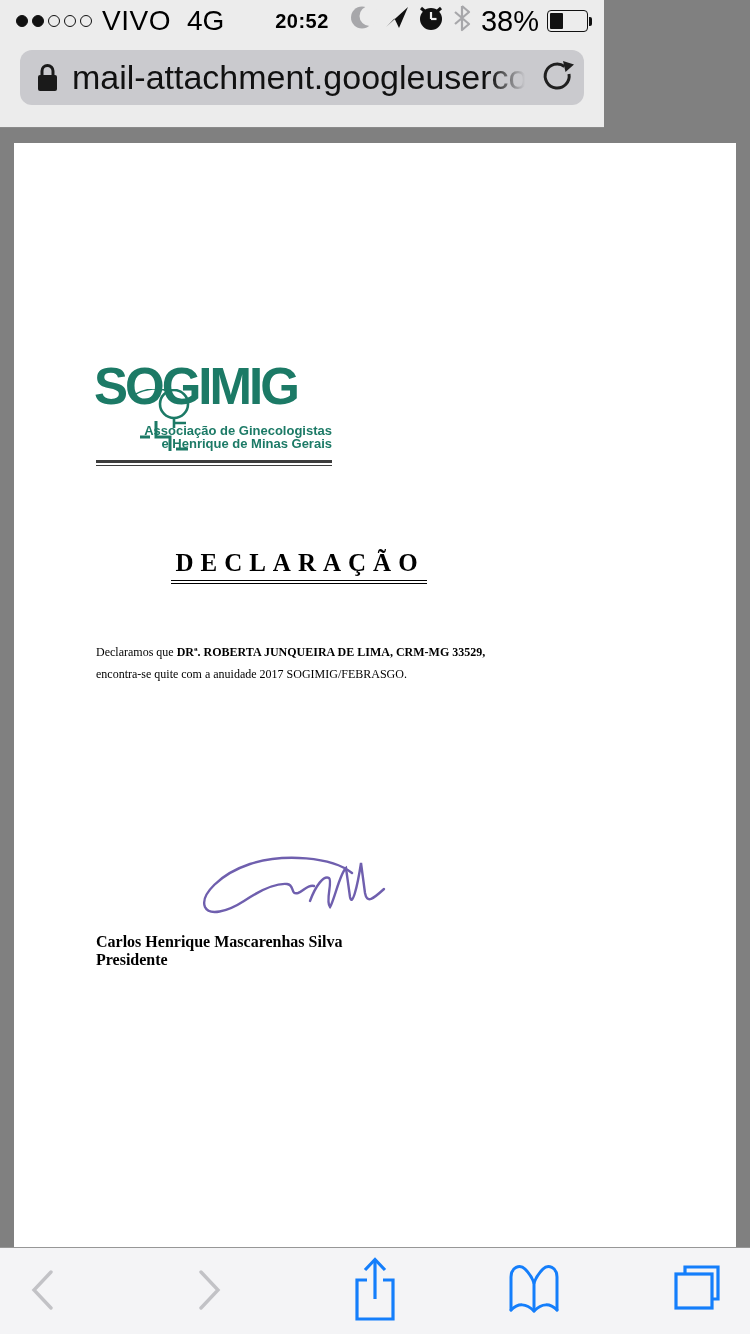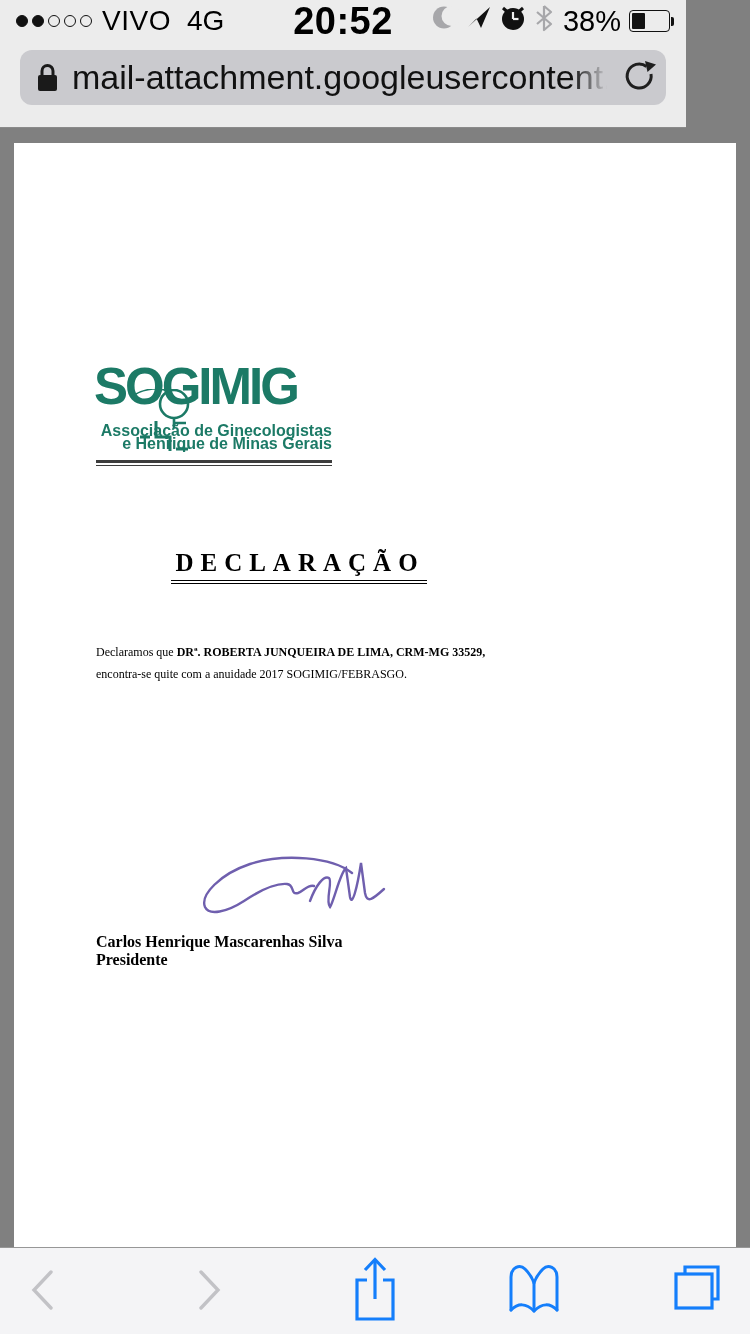--- a/index.html
+++ b/index.html
@@ -4,35 +4,35 @@
 <style>
   html,body{margin:0;padding:0;background:#222;}
   #screen{
     position:relative;width:750px;height:1334px;overflow:hidden;
     background:#808080;
     font-family:"Liberation Sans",sans-serif;
     -webkit-font-smoothing:antialiased;
   }
   
   #chrome-top{
-    position:absolute;top:0;left:0;width:686px;height:128px;
+    position:absolute;top:0;left:0;width:604px;height:128px;
     background:#ececec;border-bottom:1px solid #8a8a8a;box-sizing:border-box;z-index:5;
   }
   #status-bar{
     position:relative;height:42px;display:flex;align-items:center;
     padding:0 10px;color:#000;font-size:28px;
   }
   #signal-dots{display:flex;align-items:center;gap:4px;margin-left:6px;}
   .dot{width:12px;height:12px;border-radius:50%;border:1.5px solid #111;box-sizing:border-box;display:block;}
   .dot.filled{background:#111;}
   #carrier{margin-left:10px;letter-spacing:.5px;}
   #network{margin-left:16px;}
   #clock{
     position:absolute;left:50%;top:50%;transform:translate(-50%,-50%);
-    font-size:38px;font-weight:600;letter-spacing:.5px;
+    font-size:20px;font-weight:600;letter-spacing:.5px;
   }
   #status-right{margin-left:auto;display:flex;align-items:center;gap:8px;}
   #battery-percent{font-size:29px;margin-left:2px;}
   .battery{display:inline-flex;align-items:center;margin-right:2px;}
   .battery-body{width:41px;height:22px;border:1.5px solid #111;border-radius:4px;padding:2px;box-sizing:border-box;display:block;}
   .battery-fill{display:block;height:100%;background:#111;border-radius:1px;width:38%;}
   .battery-nub{width:3px;height:9px;background:#111;border-radius:0 2px 2px 0;margin-left:1px;display:block;}
   
   #url-field{
     position:absolute;left:20px;right:20px;top:50px;height:55px;
@@ -60,21 +60,21 @@
   }
   #logo-title{
     position:absolute;left:80px;top:218px;
     font-family:"Liberation Sans",sans-serif;font-weight:bold;
     font-size:51px;letter-spacing:-3px;color:#1c7a66;line-height:1;
   }
   #logo-symbol{position:absolute;left:112px;top:246px;}
   #logo-tagline{
     position:absolute;left:82px;top:281px;width:236px;text-align:right;
     font-family:"Liberation Sans",sans-serif;font-weight:bold;
-    font-size:16px;line-height:13px;color:#1c7a66;
+    font-size:13px;line-height:13px;color:#1c7a66;
   }
   #logo-rule{
     position:absolute;left:82px;top:317px;width:236px;height:2px;
     border-top:3px solid #3d3d3d;border-bottom:1px solid #3d3d3d;
   }
   #heading-wrap{position:absolute;left:82px;top:406px;width:406px;text-align:center;}
   #heading{
     display:inline-block;font-weight:bold;font-size:25px;letter-spacing:7px;
     border-bottom:4px double #000;padding:0 2px 3px 4px;
   }

